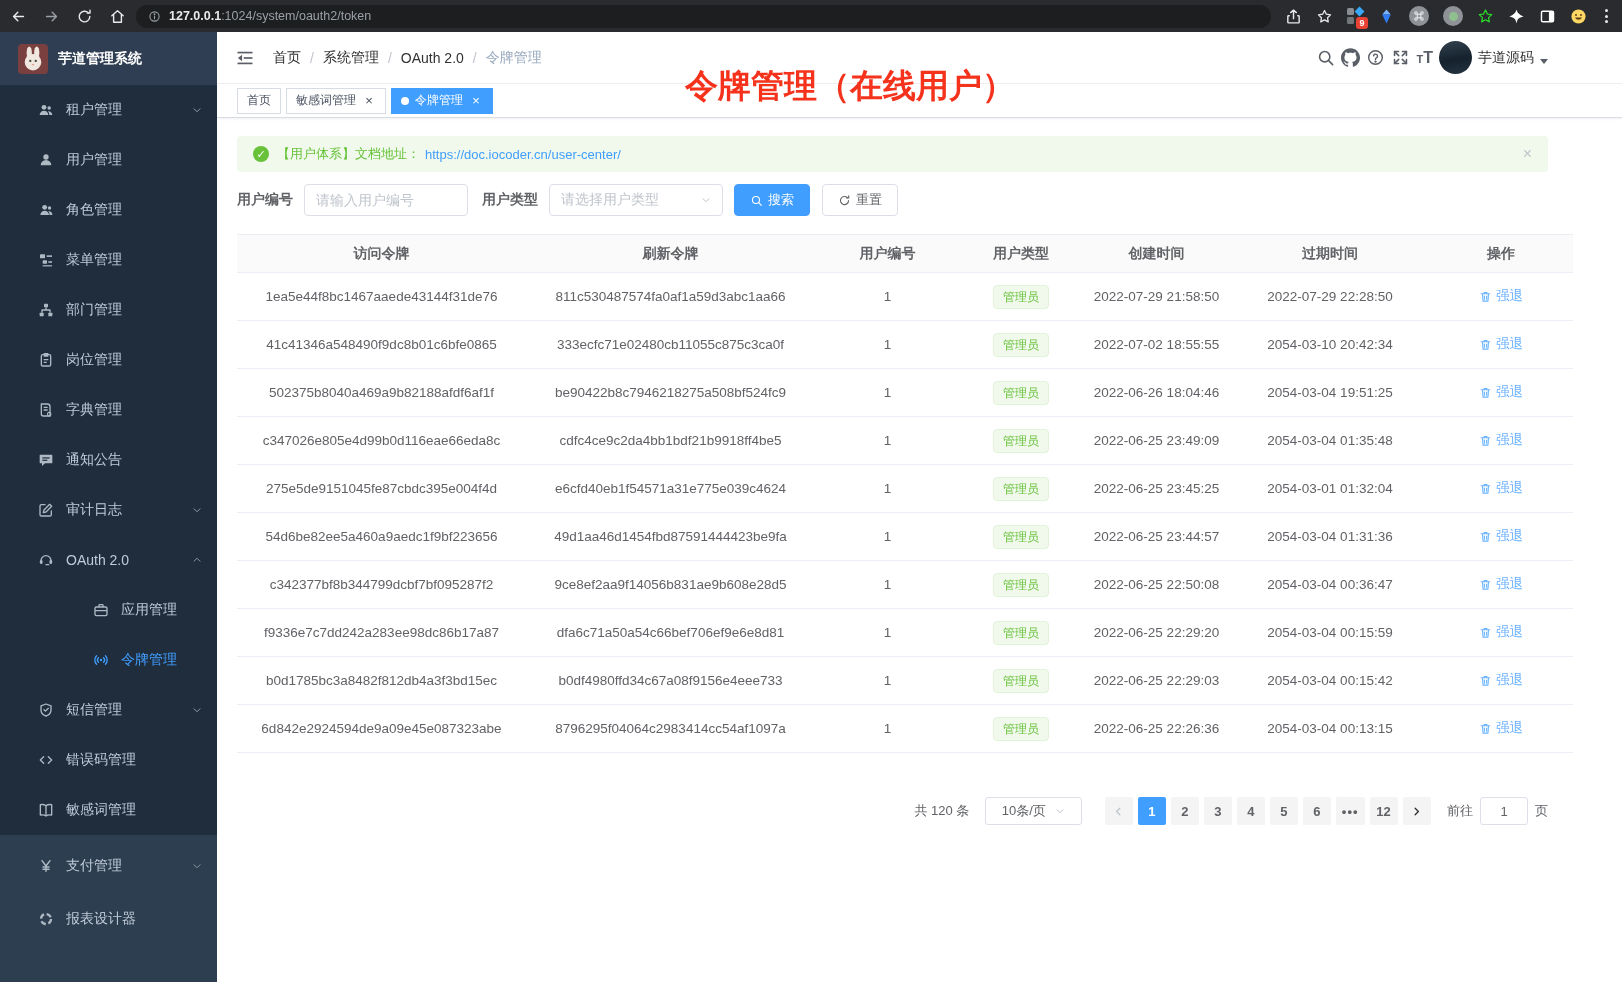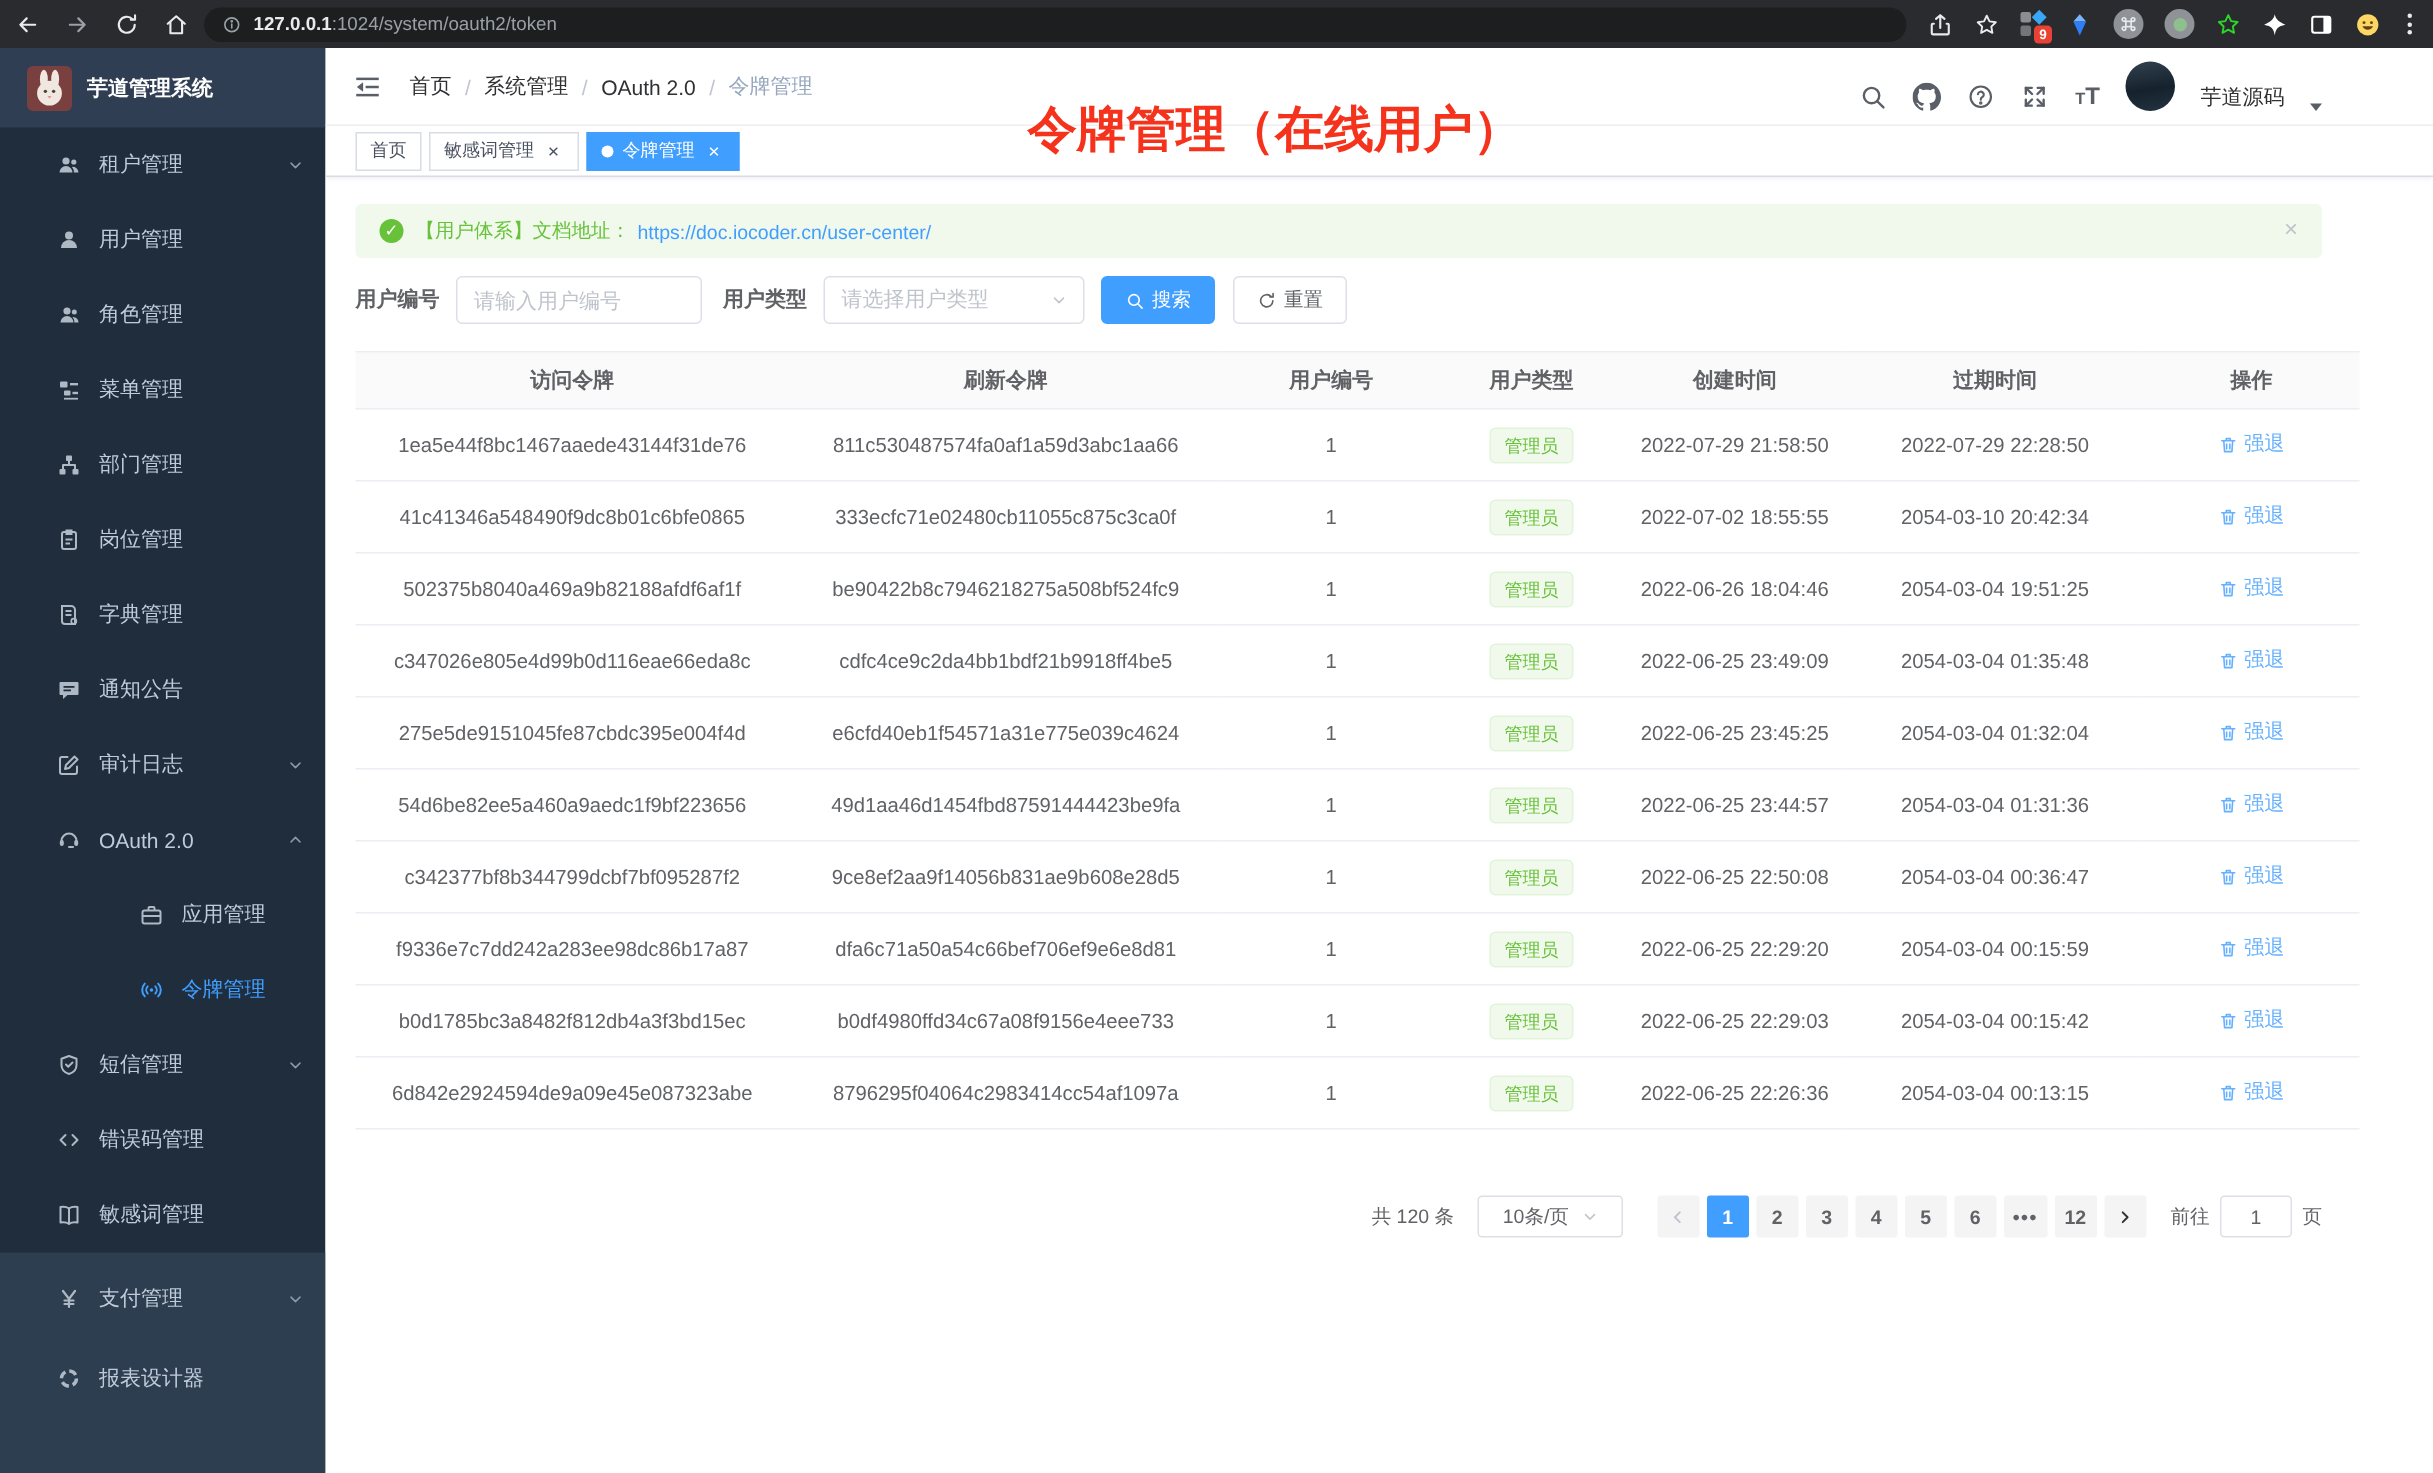--- a/index.html
+++ b/index.html
@@ -54,21 +54,21 @@
 
   
   .main { flex:1; min-width:0; display:flex; flex-direction:column; background:#fff; position:relative; }
   .navbar { height:52px; display:flex; align-items:center; padding:0 74px 0 18px; border-bottom:1px solid #f0f0f0; flex-shrink:0; }
   .fold { width:20px; height:20px; color:#5a5e66; display:inline-flex; cursor:pointer; }
   .fold svg { width:100%; height:100%; }
   .breadcrumb { display:flex; align-items:center; margin-left:18px; font-size:14px; }
   .crumb { color:#303133; cursor:pointer; }
   .crumb.last { color:#97a8be; cursor:default; }
   .crumb-sep { color:#c0c4cc; margin:0 9px; }
-  .nav-right { margin-left:auto; display:flex; align-items:flex-end; gap:17px; color:#5a5e66; }
+  .nav-right { margin-left:auto; display:flex; align-items:center; gap:6px; color:#5a5e66; }
   .nav-ico { width:19px; height:19px; display:inline-flex; cursor:pointer; }
   .nav-ico svg { width:100%; height:100%; }
   .tt { font-size:16px; font-weight:700; cursor:pointer; letter-spacing:0; }
   .tt i { font-style:normal; font-size:11px; }
   .avatar { width:33px; height:33px; border-radius:50%; background:linear-gradient(170deg,#33424f 0%,#15222e 55%,#23333f 100%); cursor:pointer; flex-shrink:0; }
   .user-name { font-size:14px; color:#303133; cursor:pointer; }
   .caret { width:0; height:0; border-left:4px solid transparent; border-right:4px solid transparent; border-top:5px solid #5a5e66; margin-top:8px; cursor:pointer; }
 
   .tagsbar { height:34px; display:flex; align-items:center; gap:5px; padding:0 20px; border-bottom:1px solid #d8dce5; box-shadow:0 1px 3px rgba(0,0,0,.06); flex-shrink:0; }
   .tag { height:26px; display:inline-flex; align-items:center; padding:0 9px; border:1px solid #d8dce5; background:#fff; font-size:12px; color:#495060; cursor:pointer; }
@@ -636,21 +636,21 @@
                   </span>
                   <span>强退</span>
                 </a></td>
             </tr>
             <tr>
               <td>275e5de9151045fe87cbdc395e004f4d</td>
               <td>e6cfd40eb1f54571a31e775e039c4624</td>
               <td>1</td>
               <td><span class="tag-success">管理员</span></td>
               <td>2022-06-25 23:45:25</td>
-              <td>2054-03-04 01:32:04</td>
+              <td>2054-03-01 01:32:04</td>
               <td><a class="op-link">
                   <span class="op-icon">
                     <svg viewBox="0 0 24 24" fill="none" stroke="currentColor" stroke-width="2" stroke-linecap="round" stroke-linejoin="round">
                       <path d="M4 7h16M9.5 7V4.5h5V7M6.5 7l1 13.5h9l1-13.5"></path>
                       <path d="M10 11v6M14 11v6"></path>
                     </svg>
                   </span>
                   <span>强退</span>
                 </a></td>
             </tr>

